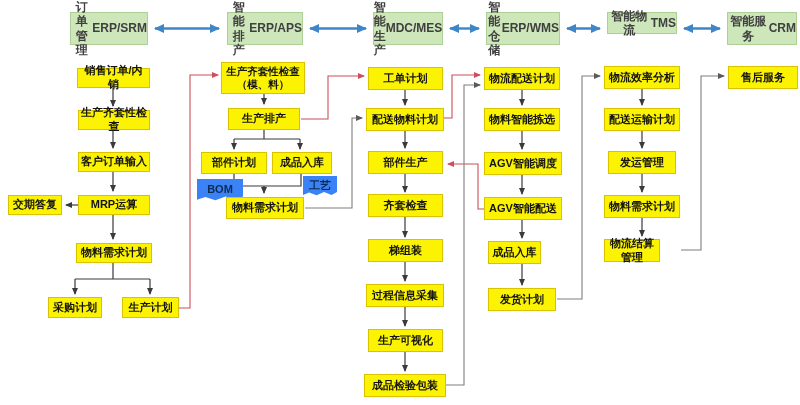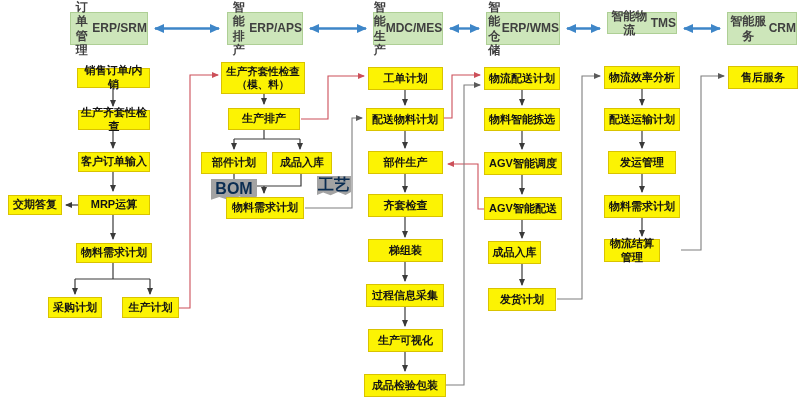--- a/index.html
+++ b/index.html
@@ -14,24 +14,23 @@
     font-size:12px;line-height:1.2;text-align:center;box-sizing:border-box;
   }
   .node{
     position:absolute;display:flex;align-items:center;justify-content:center;
     background:#FCF303;border:1px solid #D9C300;color:#141414;font-weight:bold;
     font-size:11px;line-height:1.25;text-align:center;box-sizing:border-box;padding:0 1px;
   }
   .node.small{font-size:10.5px;}
   .flag{
     position:absolute;display:flex;align-items:center;justify-content:center;
-    background:#a3a3a3;color:#0B2D52;font-weight:bold;font-size:16px;box-sizing:border-box;
+    background:#3b82f6;color:#0B2D52;font-weight:bold;font-size:11px;box-sizing:border-box;
     clip-path:polygon(0 0,100% 0,100% 76%,84% 90%,62% 76%,40% 92%,18% 78%,0 90%);
     padding-bottom:3px;
-    margin-left:14px;
   }
 </style>
 </head>
 <body>
 
 <div id="canvas">
 
   <svg id="wires" width="800" height="405" viewBox="0 0 800 405">
     <defs>
       <marker id="mk" markerUnits="userSpaceOnUse" markerWidth="7" markerHeight="6" refX="6" refY="3" orient="auto">

